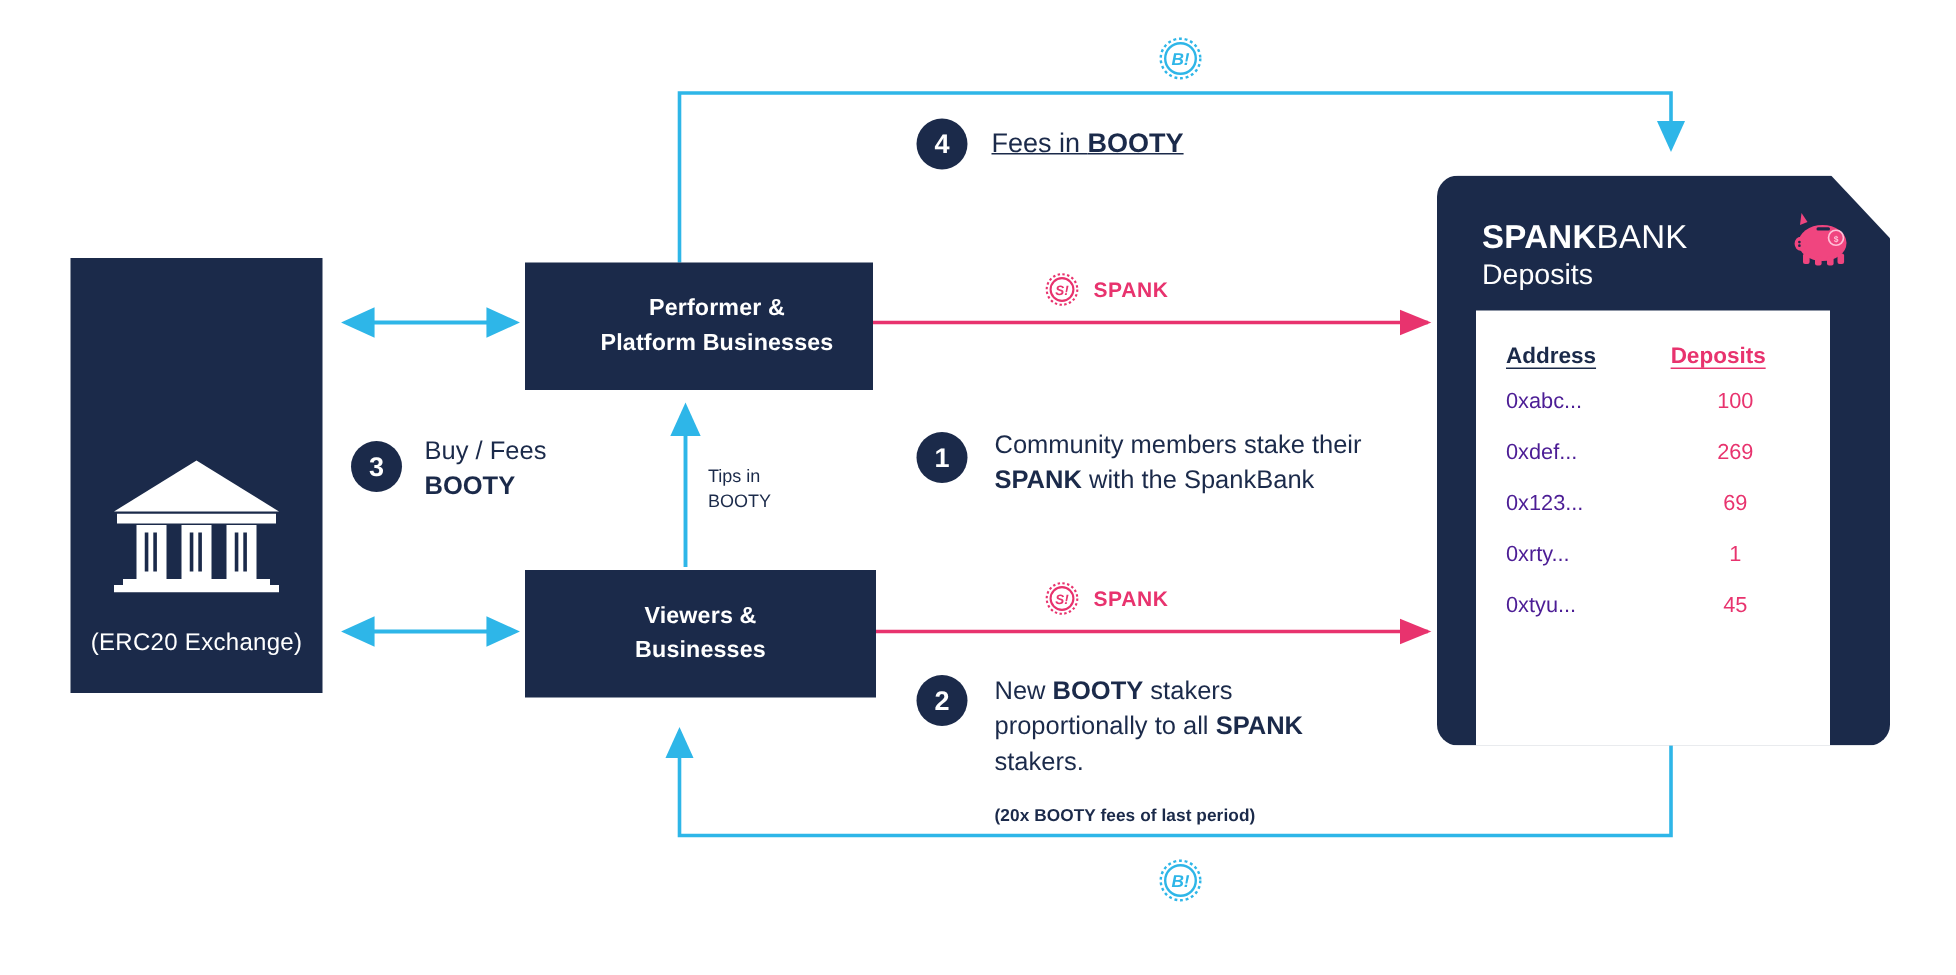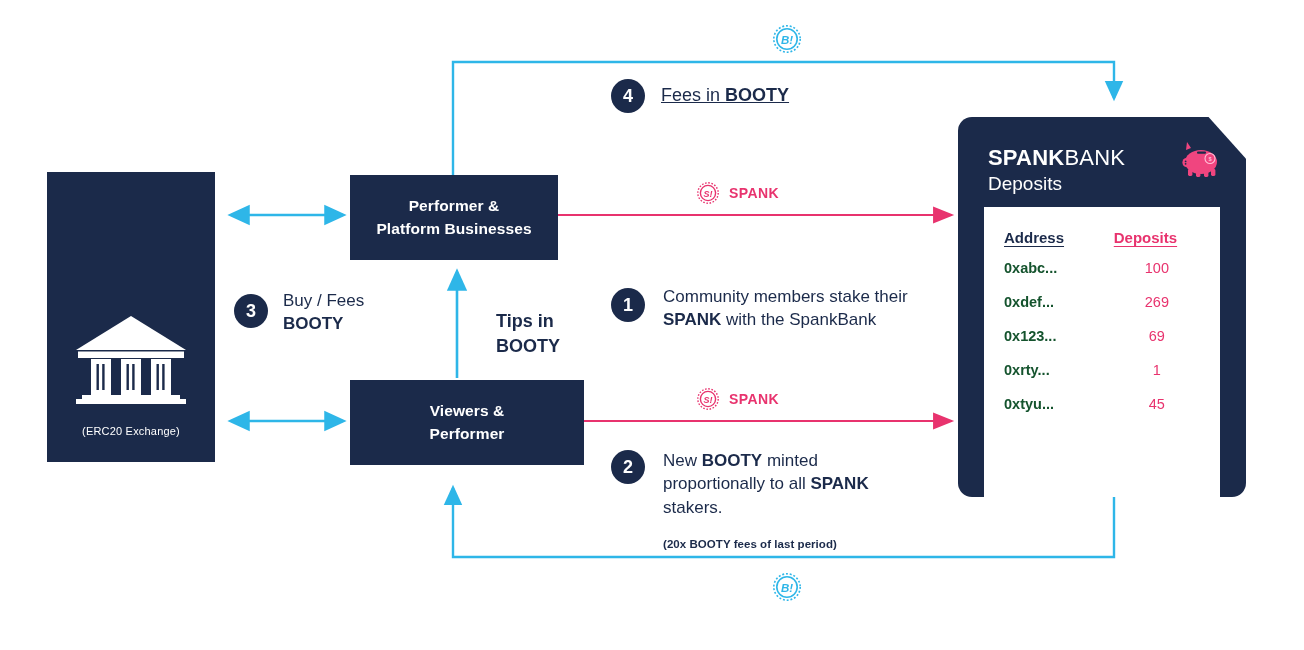--- a/index.html
+++ b/index.html
@@ -32,24 +32,24 @@
 
   
   #exchange-box{
     left:47px;top:172px;width:168px;height:290px;
     flex-direction:column;
     justify-content:flex-end;
     padding-bottom:22px;
     box-sizing:border-box;
   }
   #exchange-box .bank-icon{margin-bottom:14px;}
-  #exchange-label{font-size:11px;font-weight:normal;letter-spacing:.2px;}
-
-  
-  #performer-box{left:350px;top:175px;width:208px;height:85px;}
+  #exchange-label{font-size:16px;font-weight:normal;letter-spacing:.2px;}
+
+  
+  #performer-box{left:350px;top:175px;width:208px;height:85px;padding-left:24px;}
   #viewers-box{left:350px;top:380px;width:234px;height:85px;}
 
   
   .numcircle{
     position:absolute;
     width:34px;height:34px;border-radius:50%;
     background:#1b2a4a;color:#fff;
     display:flex;align-items:center;justify-content:center;
     font-size:18px;font-weight:bold;
     font-family:"Liberation Sans", sans-serif;
@@ -68,38 +68,38 @@
     display:block;
     font-size:11.5px;
     font-weight:bold;
     margin-top:18px;
     letter-spacing:.05px;
   }
 
   
   .smalllabel{
     position:absolute;
-    font-size:18px;
-    font-weight:bold;
+    font-size:12px;
+    font-weight:normal;
     line-height:1.4;
     color:#1b2a4a;
-    margin-left:24px;
   }
 
   
   .tokenrow{position:absolute;display:flex;align-items:center;gap:8px;}
   .tokenrow .tlabel{font-size:14px;font-weight:bold;letter-spacing:.4px;color:#e8336e;}
 
   
   #spankbank-card{
     position:absolute;
     left:958px;top:117px;width:288px;height:380px;
     background:#1b2a4a;
     border-radius:14px;
     clip-path:polygon(0 0, 87% 0, 100% 11%, 100% 100%, 0 100%);
+    padding-left:14px;
   }
   #spankbank-head{
     position:absolute;left:30px;top:28px;right:20px;
   }
   #sb-title{
     font-size:22px;letter-spacing:.2px;color:#fff;font-weight:normal;
   }
   #sb-title b{font-weight:bold;}
   #sb-sub{font-size:19px;color:#fff;font-weight:normal;margin-top:2px;}
   #piggy-icon{position:absolute;right:22px;top:24px;}
@@ -115,21 +115,21 @@
     text-align:left;font-size:15px;font-weight:bold;
     padding:0 0 14px 0;
     text-decoration:underline;
     text-underline-offset:3px;
   }
   table.deposits th.addr{color:#1b2a4a;}
   table.deposits th.dep{color:#e8336e;}
   table.deposits td{
     font-size:14.5px;padding:0 0 18px 0;font-weight:normal;
   }
-  table.deposits td.addr{color:#14532d;font-weight:bold;}
+  table.deposits td.addr{color:#4c1d95;}
   table.deposits td.dep{color:#e8336e;text-align:center;}
   table.deposits col.c1{width:56%;}
 
   
   #arrows{position:absolute;left:0;top:0;width:1304px;height:650px;pointer-events:none;}
 </style>
 </head>
 <body>
 
 <div id="stage">
@@ -227,21 +227,21 @@
   <div class="darkbox" id="performer-box">
     <div>
       <div>Performer &amp;</div>
       <div>Platform Businesses</div>
     </div>
   </div>
 
   <div class="darkbox" id="viewers-box">
     <div>
       <div>Viewers &amp;</div>
-      <div>Performer</div>
+      <div>Businesses</div>
     </div>
   </div>
 
   <div class="numcircle" style="left:234px;top:294px;">3</div>
   <div class="steptext" style="left:283px;top:289px;">
     <div>Buy / Fees</div>
     <div style="font-weight:bold;">BOOTY</div>
   </div>
 
   <div class="smalllabel" style="left:472px;top:309px;">
@@ -268,21 +268,21 @@
       </g>
       <text x="13" y="16.8" text-anchor="middle" fill="#e8336e" font-family="Liberation Sans, sans-serif" font-size="9" font-weight="bold" font-style="italic">S!</text>
     </svg>
     <span class="tlabel">SPANK</span>
   </div>
 
   <div class="numcircle" style="left:611px;top:288px;">1</div>
   <div class="steptext" style="left:663px;top:285px;width:270px;"><span>Community members stake their </span><b>SPANK</b><span> with the SpankBank</span></div>
 
   <div class="numcircle" style="left:611px;top:450px;">2</div>
-  <div class="steptext" style="left:663px;top:449px;width:255px;"><span>New </span><b>BOOTY</b><span> minted proportionally to all </span><b>SPANK</b><span> stakers.</span><span class="fineprint">(20x BOOTY fees of last period)</span></div>
+  <div class="steptext" style="left:663px;top:449px;width:255px;"><span>New </span><b>BOOTY</b><span> stakers proportionally to all </span><b>SPANK</b><span> stakers.</span><span class="fineprint">(20x BOOTY fees of last period)</span></div>
 
   <div id="spankbank-card">
     <div id="spankbank-head">
       <div id="sb-title"><b>SPANK</b><span>BANK</span></div>
       <div id="sb-sub">Deposits</div>
     </div>
 
     <div id="piggy-icon">
       <svg width="46" height="38" viewBox="0 0 46 38">
         <path d="M13,7 L9,1 L8,9 Z" fill="#f0457f"></path>

